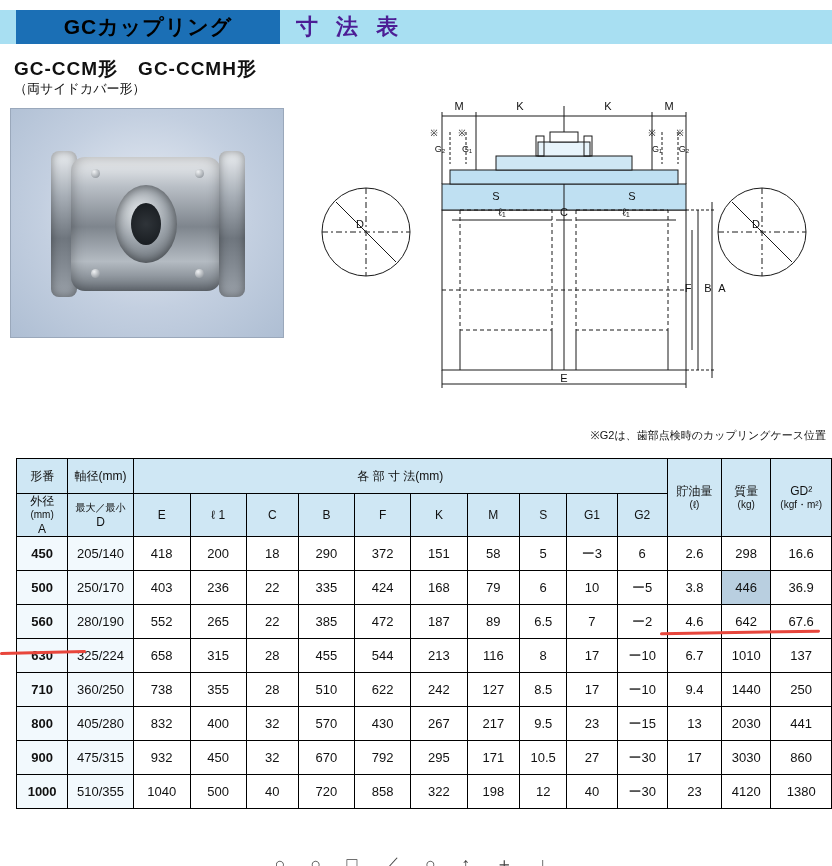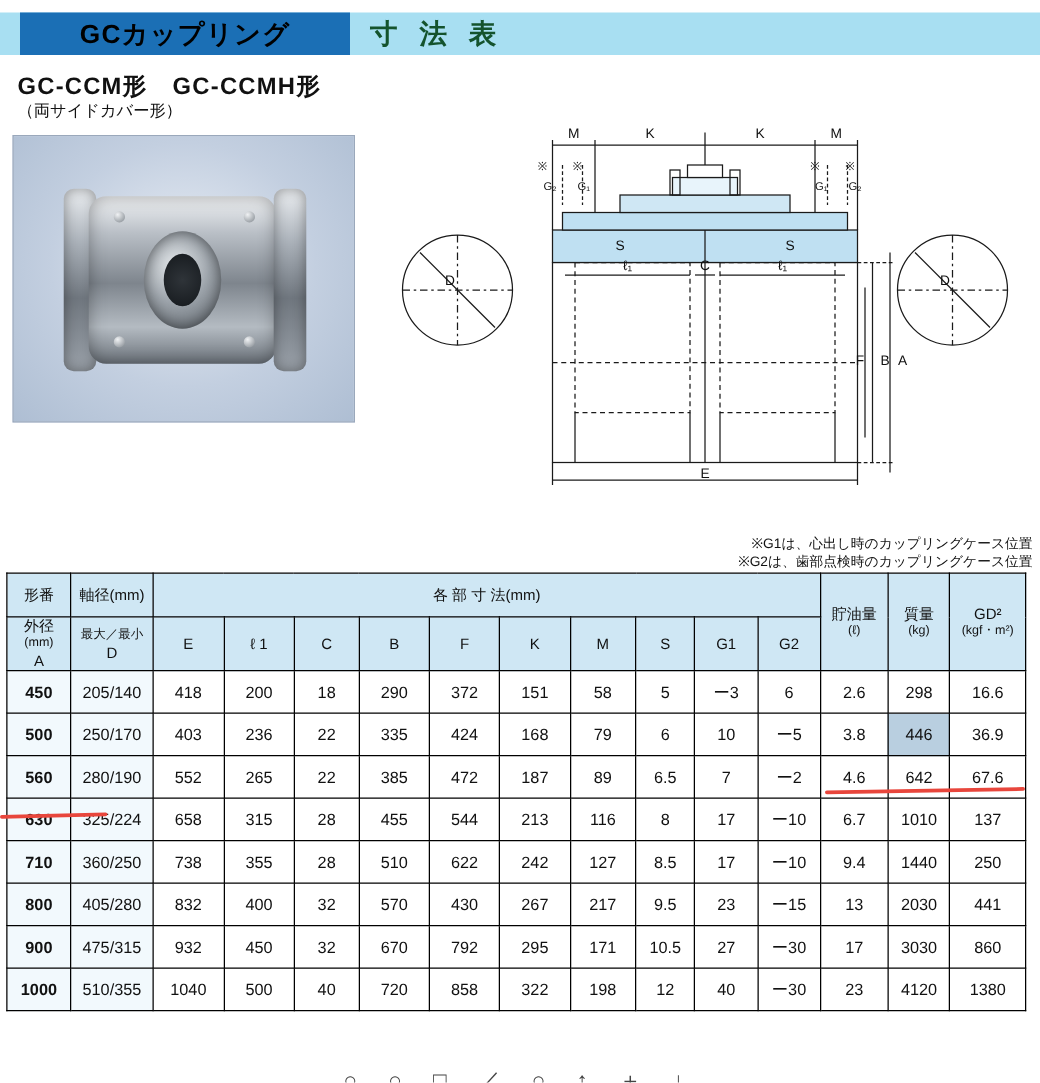--- a/index.html
+++ b/index.html
@@ -35,22 +35,21 @@
     font-size: 21px;
     font-weight: bold;
     letter-spacing: 1px;
   }
   .header-title {
     position: absolute;
     left: 296px; top: 2px;
     font-size: 22px;
     font-weight: bold;
     letter-spacing: 6px;
-    color: #14532d;
-    font-family: Liberation Serif, serif;
+    color: #4c1d95;
   }
 
   
   .model-title {
     position: absolute;
     left: 14px; top: 56px;
     font-size: 19px;
     font-weight: bold;
     letter-spacing: 1px;
   }
@@ -123,21 +122,21 @@
     position: absolute;
     right: 6px; top: 428px;
     text-align: right;
     font-size: 11px;
     line-height: 15px;
   }
 
   
   .tbl-wrap {
     position: absolute;
-    left: 5px; top: 458px;
+    left: 16px; top: 458px;
     width: 720px;
   }
   table.spec {
     border-collapse: collapse;
     width: 816px;
     font-size: 12px;
     background: #ffffff;
   }
   table.spec th, table.spec td {
     border: 1px solid #000;
@@ -314,21 +313,20 @@
       <text x="264" y="290">E</text>
       <text x="134" y="44" font-size="9">※</text>
       <text x="162" y="44" font-size="9">※</text>
       <text x="352" y="44" font-size="9">※</text>
       <text x="380" y="44" font-size="9">※</text>
     </g>
   </svg>
 </div>
 
 <div class="notes">
-  <div>※G1は、心出し時のカップリングケース位置</div>
   <div>※G2は、歯部点検時のカップリングケース位置</div>
 </div>
 
 <div class="tbl-wrap">
   <table class="spec">
     <thead>
       <tr>
         <th class="col-a" style="width:52px">形番</th>
         <th style="width:66px">軸径(mm)</th>
         <th colspan="10">各 部  寸  法(mm)</th>

